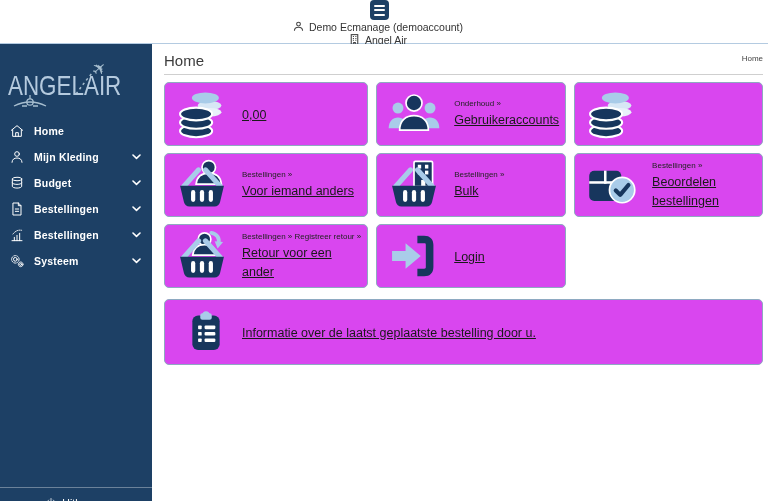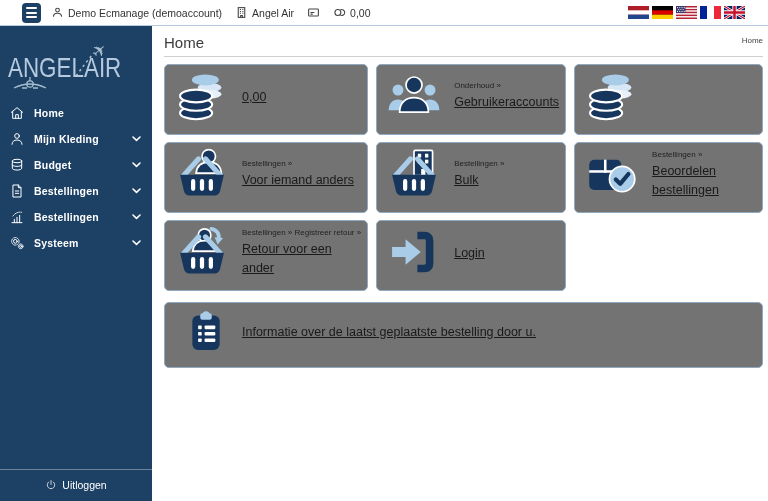--- a/index.html
+++ b/index.html
@@ -1,21 +1,21 @@
 <!DOCTYPE html>
 <html><head>
 <meta charset="utf-8">
 <style>
   * { box-sizing: border-box; margin: 0; padding: 0; }
   html,body { width:768px; height:501px; overflow:hidden; background:#fff;
     font-family:"Liberation Sans", sans-serif; }
 
   
-  .topbar { height:26px; display:flex; align-items:center; padding:0 22px;
-    background:#fff; border-bottom:1px solid #b4cbe1; }
+  .topbar { height:44px; display:flex; align-items:center; padding:0 14px;
+    background:#fff; border-bottom:1px solid #b4cbe1;flex-direction:column; }
   .hamburger { width:19px; height:20px; background:#1d4065; border-radius:4px;
     display:flex; flex-direction:column; justify-content:center; align-items:center;
     gap:2.5px; margin-right:10px; cursor:pointer; flex:none; }
   .hamburger i { width:11px; height:2px; background:#fff; border-radius:1px; display:block; }
   .tb-item { display:flex; align-items:center; gap:4px; font-size:10.5px; color:#333;
     margin-right:13px; white-space:nowrap; }
   .ticon { width:13px; height:13px; display:inline-flex; }
   .ticon svg { width:100%; height:100%; }
   .flags { margin-left:auto; display:flex; gap:3px; align-items:center; padding-right:1px; }
   .flag { width:21px; height:13px; display:inline-flex; cursor:pointer; }
@@ -44,22 +44,22 @@
   .logout .micon { width:12px; height:12px; margin:0; }
 
   
   .main { flex:1; padding:8px 5px 0 12px; overflow:hidden; background:#fff; }
   .main-header { display:flex; justify-content:space-between; align-items:center;
     border-bottom:1px solid #cfcfcf; padding-bottom:5px; margin-bottom:7px; }
   .page-title { font-size:15px; color:#3c3c3c; }
   .breadcrumb { font-size:8px; color:#444; cursor:pointer; align-self:flex-start; margin-top:2px; }
 
   .grid { display:grid; grid-template-columns:repeat(3,1fr); gap:7px 8px; }
-  .card { border:1px solid #8ea9c1; border-radius:5px; background:#737373;
-    display:flex; align-items:center; gap:13px; padding:4px 6px 11px 10px;
+  .card { border:1px solid #8ea9c1; border-radius:5px; background:#d946ef;
+    display:flex; align-items:center; gap:13px; padding:4px 6px 4px 10px;
     min-height:62px; cursor:pointer; }
   .cicon { width:54px; height:54px; flex:none; display:flex; align-items:center;
     justify-content:center; }
   .cicon svg { width:100%; height:100%; }
   .ctext { flex:1; min-width:0; }
   .cat { font-size:8px; color:#222; margin-bottom:2px; white-space:nowrap; overflow:hidden; }
   .clink { font-size:12.5px; color:#1a1a1a; text-decoration:underline; line-height:1.35;
     cursor:pointer; }
   .info-card { grid-column:1 / -1; margin-top:4px; min-height:66px; padding-left:18px; }
   .info-card .cicon { width:46px; height:46px; }

